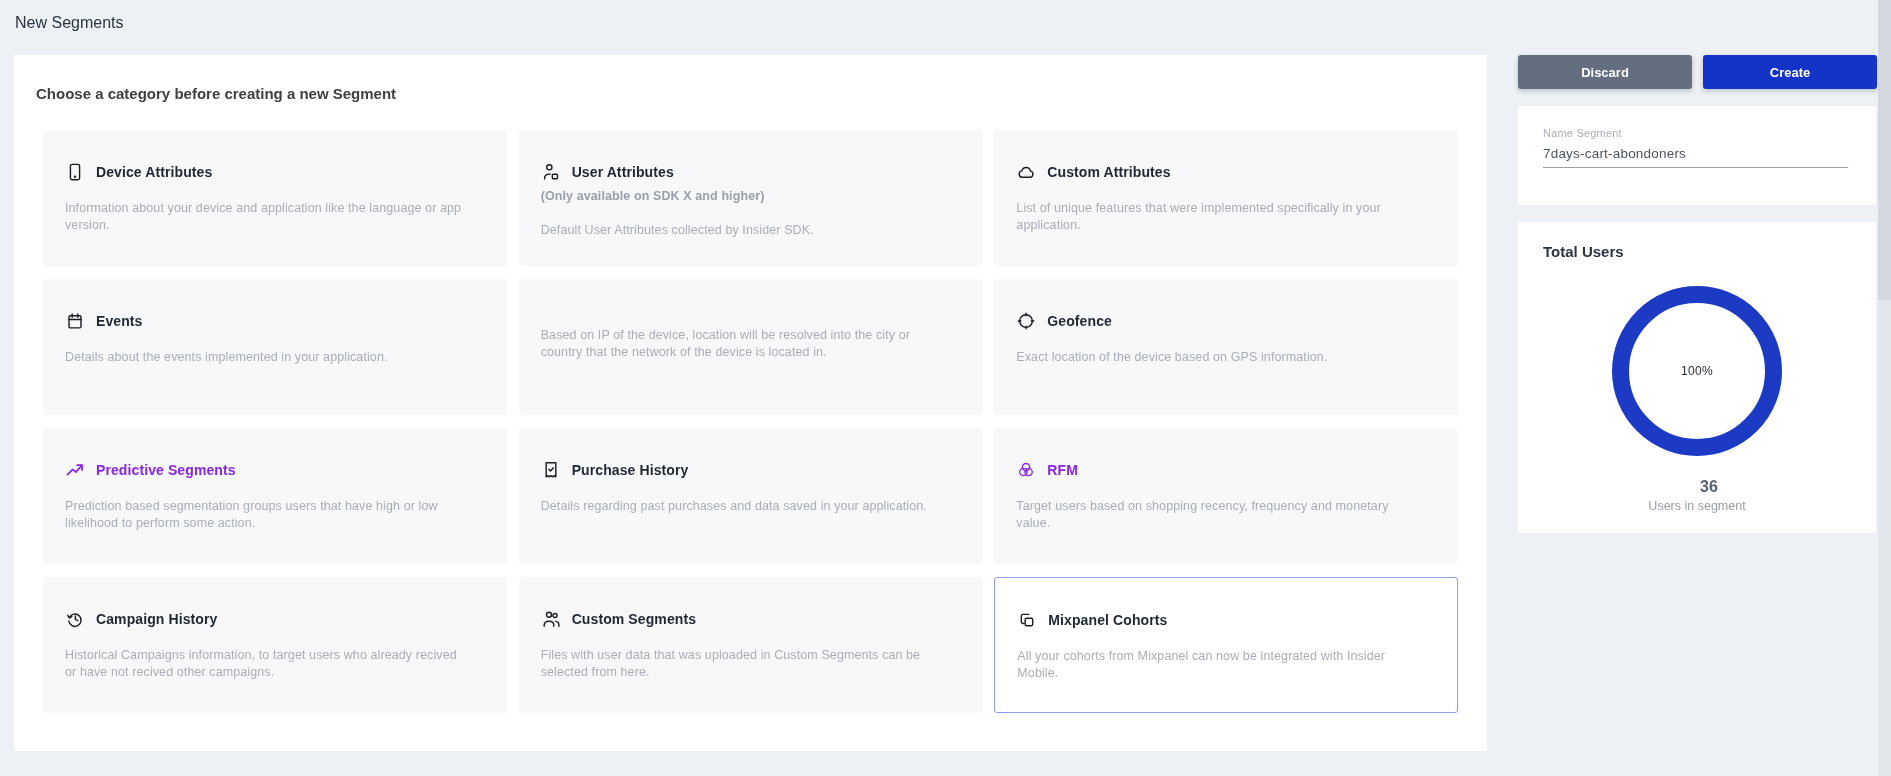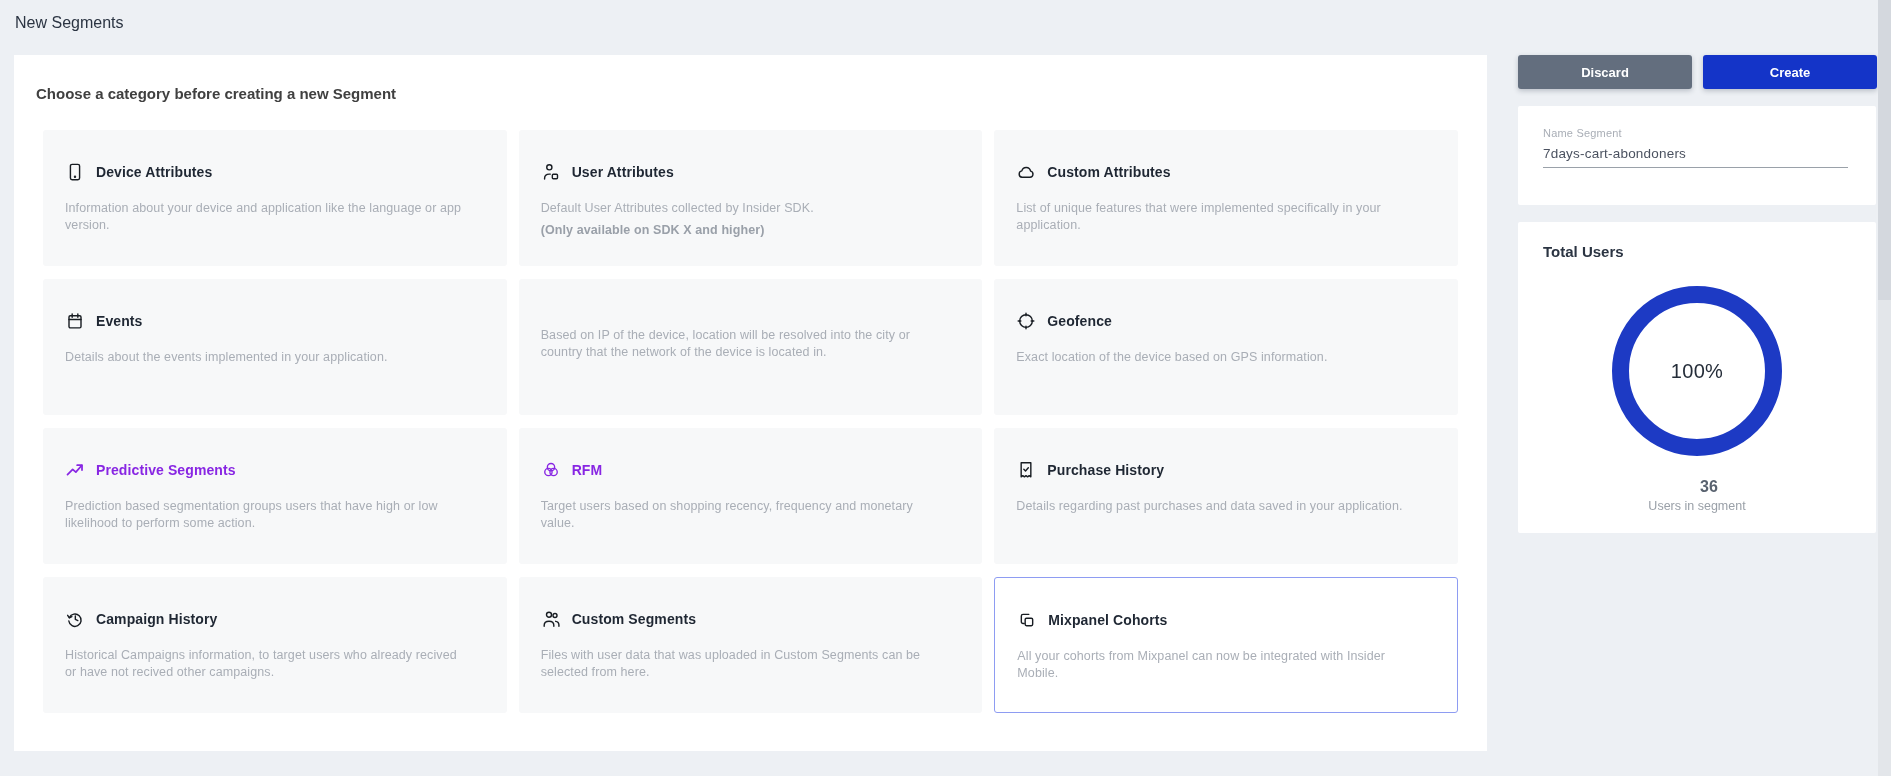--- a/index.html
+++ b/index.html
@@ -77,21 +77,21 @@
     padding:0 0 6px 0; letter-spacing:.2px;
   }
   .users-card { top:222px; height:311px; padding:21px 25px 0 25px; }
   .users-title { font-size:15px; font-weight:700; color:#2b3442; }
   .donut-wrap { position:absolute; left:0; top:64px; width:358px; display:flex; justify-content:center; }
   .donut {
     width:170px; height:170px; border-radius:50%;
     border:17px solid var(--donut-blue,#1d3ac4);
     display:flex; align-items:center; justify-content:center;
   }
-  .donut-percent { font-size:20px; font-weight:500; color:#252d39; letter-spacing:.3px; }
+  .donut-percent { font-size:12px; font-weight:500; color:#252d39; letter-spacing:.3px; }
   .users-count { position:absolute; left:0; top:256px; width:382px; text-align:center;
     font-size:16px; font-weight:700; color:#59626f; }
   .users-caption { position:absolute; left:0; top:277px; width:358px; text-align:center;
     font-size:12.5px; color:#9aa0a8; }
 
   .scrollbar-track {
     position:absolute; right:0; top:0; width:13px; height:776px;
     background:#e3e6ea;
   }
   .scrollbar-thumb { width:13px; height:300px; background:#d4d8de; }
@@ -120,22 +120,22 @@
         <div class="card-head">
           <span class="icon">
             <svg viewBox="0 0 24 24" fill="none" stroke="currentColor" stroke-width="1.7" stroke-linecap="round" stroke-linejoin="round">
               <circle cx="10" cy="6.3" r="3.1"></circle>
               <path d="M4.3 20.5v-.8c0-3.2 2.4-5.2 5.7-5.2h1.2"></path>
               <rect x="13.6" y="14.6" width="6.2" height="5.4" rx="1.2"></rect>
             </svg>
           </span>
           <span class="card-title">User Attributes</span>
         </div>
+        <div class="card-desc bold">(Only available on SDK X and higher)</div>
         <div class="card-desc">Default User Attributes collected by Insider SDK.</div>
-        <div class="card-desc bold">(Only available on SDK X and higher)</div>
       </div>
       <div class="card">
         <div class="card-head">
           <span class="icon">
             <svg viewBox="0 0 24 24" fill="none" stroke="currentColor" stroke-width="1.7" stroke-linecap="round" stroke-linejoin="round">
               <path d="M7.2 18.3h9.6a3.7 3.7 0 0 0 .7-7.3A5.4 5.4 0 0 0 7 10.6a3.9 3.9 0 0 0 .2 7.7Z"></path>
             </svg>
           </span>
           <span class="card-title">Custom Attributes</span>
         </div>
@@ -172,45 +172,45 @@
         <div class="card-head">
           <span class="icon accent">
             <svg viewBox="0 0 24 24" fill="none" stroke="currentColor" stroke-width="2.1" stroke-linecap="round" stroke-linejoin="round">
               <polyline points="3 17.5 9.2 11.3 13 14.6 20 6.6"></polyline>
               <polyline points="14.6 6.2 20.4 6.2 20.4 12"></polyline>
             </svg>
           </span>
           <span class="card-title accent">Predictive Segments</span>
         </div>
         <div class="card-desc">Prediction based segmentation groups users that have high or low likelihood to perform some action.</div>
+      </div>
+      <div class="card">
+        <div class="card-head">
+          <span class="icon">
+            <svg viewBox="0 0 24 24" fill="none" stroke="currentColor" stroke-width="1.7" stroke-linecap="round" stroke-linejoin="round">
+              <path d="M6.2 3.2h11.6v17l-1.95-1.4-1.93 1.4-1.92-1.4-1.92 1.4-1.93-1.4-1.95 1.4Z"></path>
+              <polyline points="9.4 11.2 11.4 13.2 14.8 9.4"></polyline>
+            </svg>
+          </span>
+          <span class="card-title">Purchase History</span>
+        </div>
+        <div class="card-desc">Details regarding past purchases and data saved in your application.</div>
       </div>
       <div class="card">
         <div class="card-head">
           <span class="icon accent">
             <svg viewBox="0 0 24 24" fill="none" stroke="currentColor" stroke-width="1.6">
               <circle cx="12" cy="8.6" r="4.4"></circle>
               <circle cx="8.9" cy="14.4" r="4.4"></circle>
               <circle cx="15.1" cy="14.4" r="4.4"></circle>
             </svg>
           </span>
           <span class="card-title accent">RFM</span>
         </div>
         <div class="card-desc">Target users based on shopping recency, frequency and monetary value.</div>
-      </div>
-      <div class="card">
-        <div class="card-head">
-          <span class="icon">
-            <svg viewBox="0 0 24 24" fill="none" stroke="currentColor" stroke-width="1.7" stroke-linecap="round" stroke-linejoin="round">
-              <path d="M6.2 3.2h11.6v17l-1.95-1.4-1.93 1.4-1.92-1.4-1.92 1.4-1.93-1.4-1.95 1.4Z"></path>
-              <polyline points="9.4 11.2 11.4 13.2 14.8 9.4"></polyline>
-            </svg>
-          </span>
-          <span class="card-title">Purchase History</span>
-        </div>
-        <div class="card-desc">Details regarding past purchases and data saved in your application.</div>
       </div>
       <div class="card">
         <div class="card-head">
           <span class="icon">
             <svg viewBox="0 0 24 24" fill="none" stroke="currentColor" stroke-width="1.7" stroke-linecap="round" stroke-linejoin="round">
               <path d="M5.2 10.4a7.4 7.4 0 1 1-.6 4"></path>
               <polyline points="3.2 7.6 5.2 10.6 8.2 9.1"></polyline>
               <polyline points="12.4 8.2 12.4 12.4 15.4 13.9"></polyline>
             </svg>
           </span>

